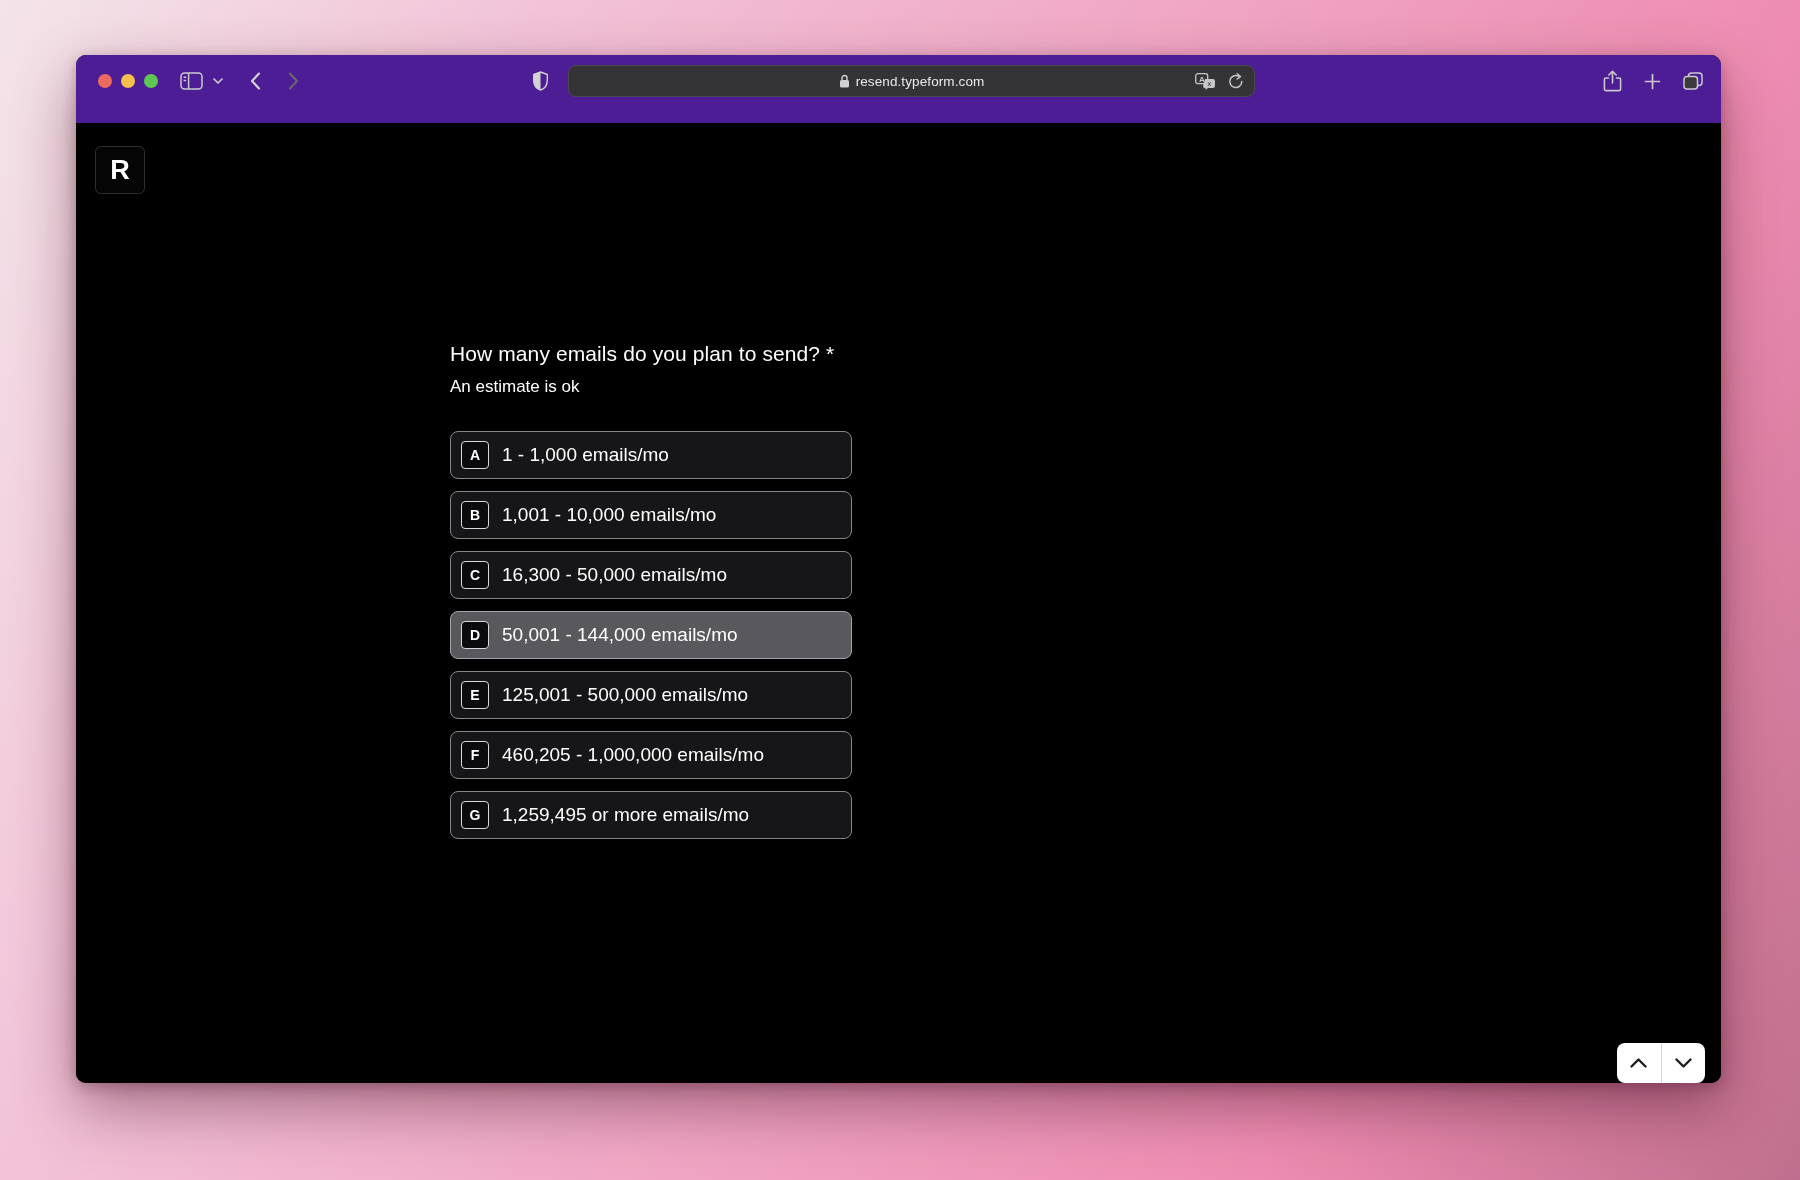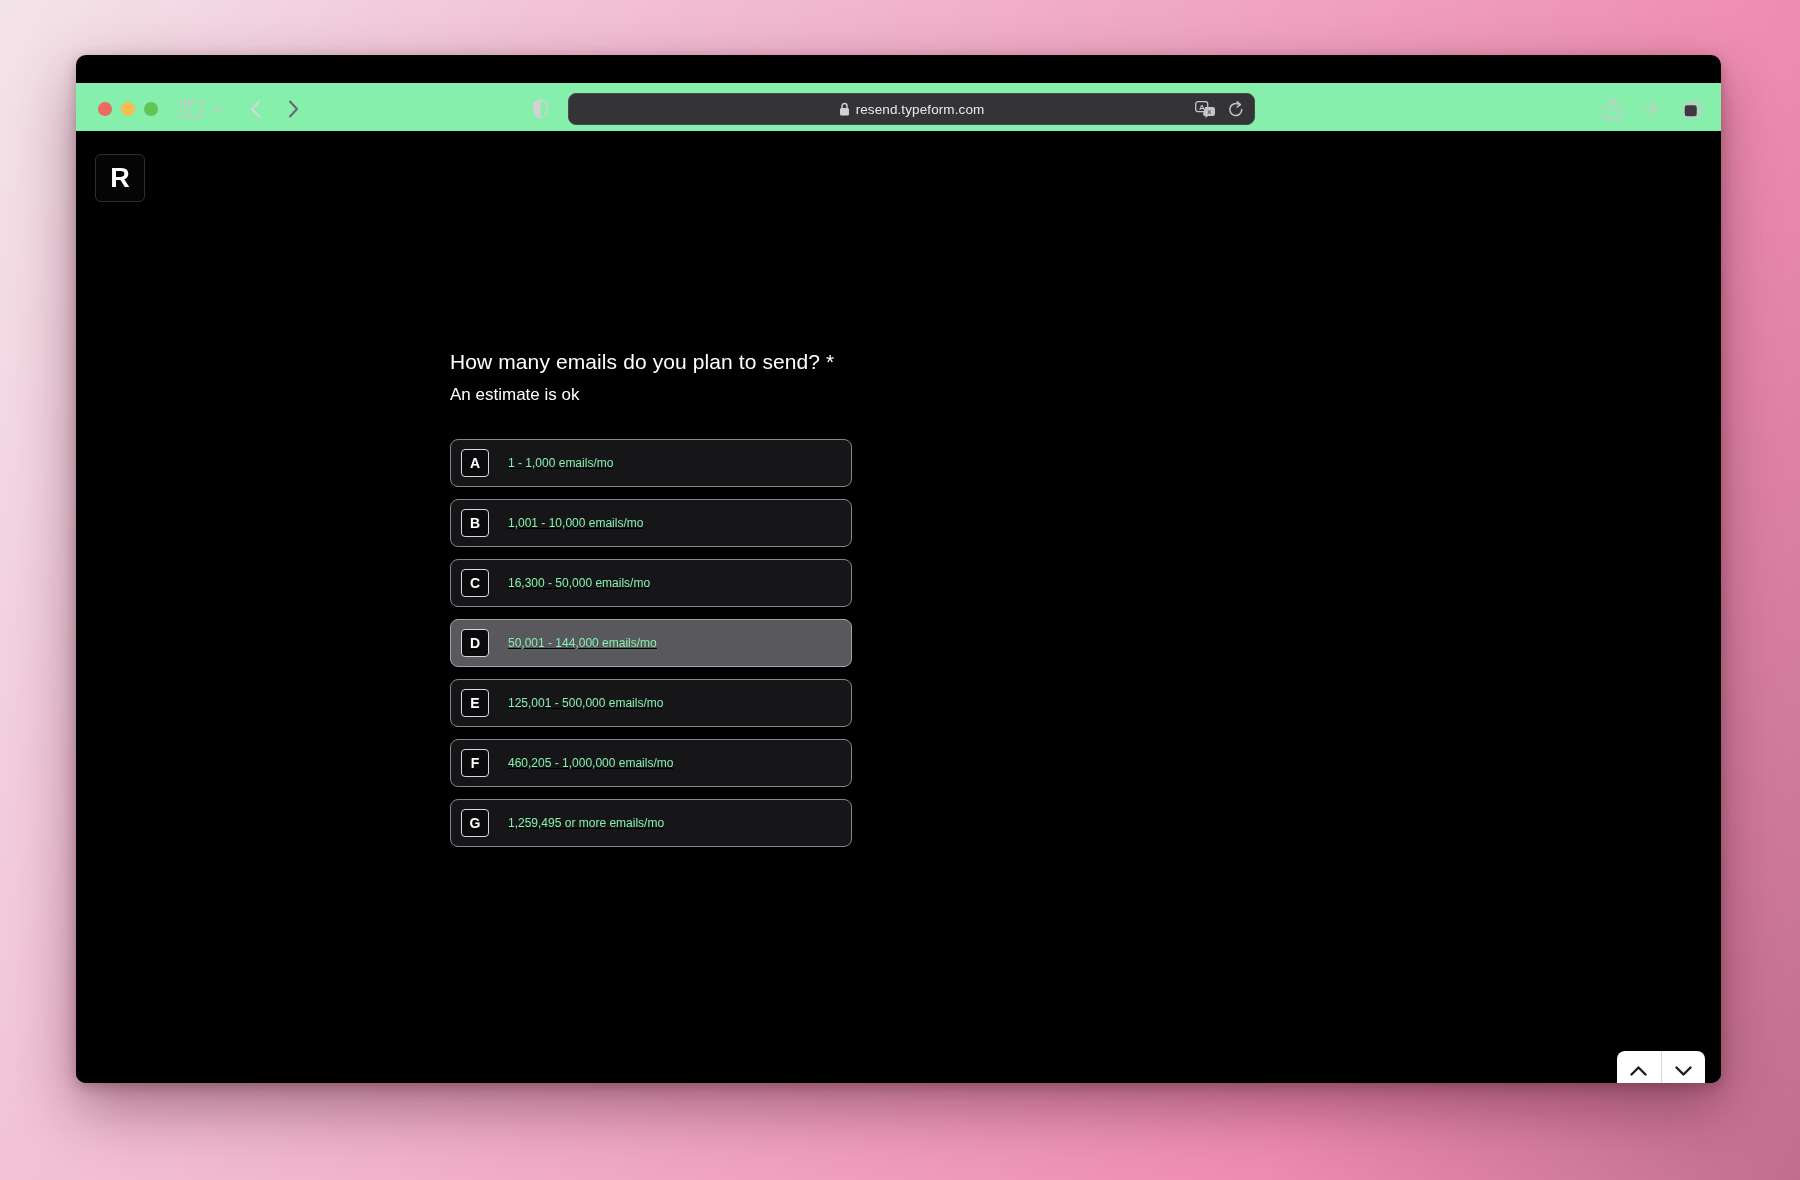--- a/index.html
+++ b/index.html
@@ -9,21 +9,21 @@
     background:linear-gradient(115deg,#f3e4e9 0%,#f2c3d7 23%,#ee8cb1 77%,#bf6f8d 100%);
     position:relative;
   }
   .window {
     position:absolute; left:76px; top:55px; width:1645px; height:1028px;
     border-radius:10px; overflow:hidden;
     box-shadow:0 25px 60px rgba(70,20,40,.45), 0 4px 14px rgba(70,20,40,.30);
     background:#000;
   }
   
-  .titlebar { position:relative; height:48px; background:#86efac;margin-top:28px; }
+  .titlebar { position:relative; height:68px; background:#4c1d95; }
   .traffic { position:absolute; left:22px; top:19px; display:flex; gap:9px; }
   .traffic span { width:14px; height:14px; border-radius:50%; display:block; }
   .t-red   { background:#ed6a5e; }
   .t-yellow{ background:#f4bf4f; }
   .t-green { background:#61c554; }
   .tb-icon { position:absolute; top:0; height:52px; display:flex; align-items:center; justify-content:center; cursor:default; }
   .sidebar-btn { left:100px; width:30px; }
   .sb-chev { left:134px; width:16px; }
   .back-btn { left:166px; width:26px; }
   .fwd-btn { left:204px; width:26px; }
@@ -38,35 +38,35 @@
   .addr-right { position:absolute; right:10px; top:0; height:30px; display:flex; align-items:center; gap:12px; }
   .rt-icons { position:absolute; right:18px; top:0; height:52px; display:flex; align-items:center; gap:22px; }
   
   .content { position:relative; height:976px; background:#000; }
   .logo {
     position:absolute; left:19px; top:23px; width:50px; height:48px;
     border:1px solid #2e2e30; border-radius:6px; background:#050505;
     display:flex; align-items:center; justify-content:center;
     color:#fff; font-size:27px; font-weight:bold;
   }
-  .form { position:absolute; left:374px; top:218px; width:402px;text-decoration:underline; }
+  .form { position:absolute; left:374px; top:218px; width:402px; }
   .q-title { color:#fff; font-size:21px; font-weight:500; line-height:26px; letter-spacing:.1px; }
   .q-sub { color:#ffffff; font-size:17px; margin-top:10px; }
   .options { margin-top:34px; display:flex; flex-direction:column; gap:12px; }
   .option {
     height:48px; border:1px solid #85858a; border-radius:8px; background:#161618;
     display:flex; align-items:center; padding:0 10px; cursor:pointer;
   }
   .option.selected { background:#59595d; border-color:#a4a4a8; }
   .key-badge {
     width:28px; height:28px; border:1px solid #d9d9db; border-radius:4px;
     background:#0b0b0d; color:#fff; font-size:14px; font-weight:bold;
     display:flex; align-items:center; justify-content:center; flex:0 0 auto;
   }
-  .opt-label { color:#86efac; font-size:12px; margin-left:19px; white-space:nowrap; }
+  .opt-label { color:#ffffff; font-size:19px; margin-left:13px; white-space:nowrap; }
   .navgroup {
     position:absolute; right:16px; bottom:16px; width:88px; height:40px;
     background:#fff; border-radius:8px; display:flex; overflow:hidden;
     box-shadow:0 1px 4px rgba(0,0,0,.4);
   }
   .navbtn { flex:1; display:flex; align-items:center; justify-content:center; cursor:pointer; }
   .navbtn + .navbtn { border-left:1px solid #d6d6d8; }
   svg { display:block; }
 </style>
 </head>

